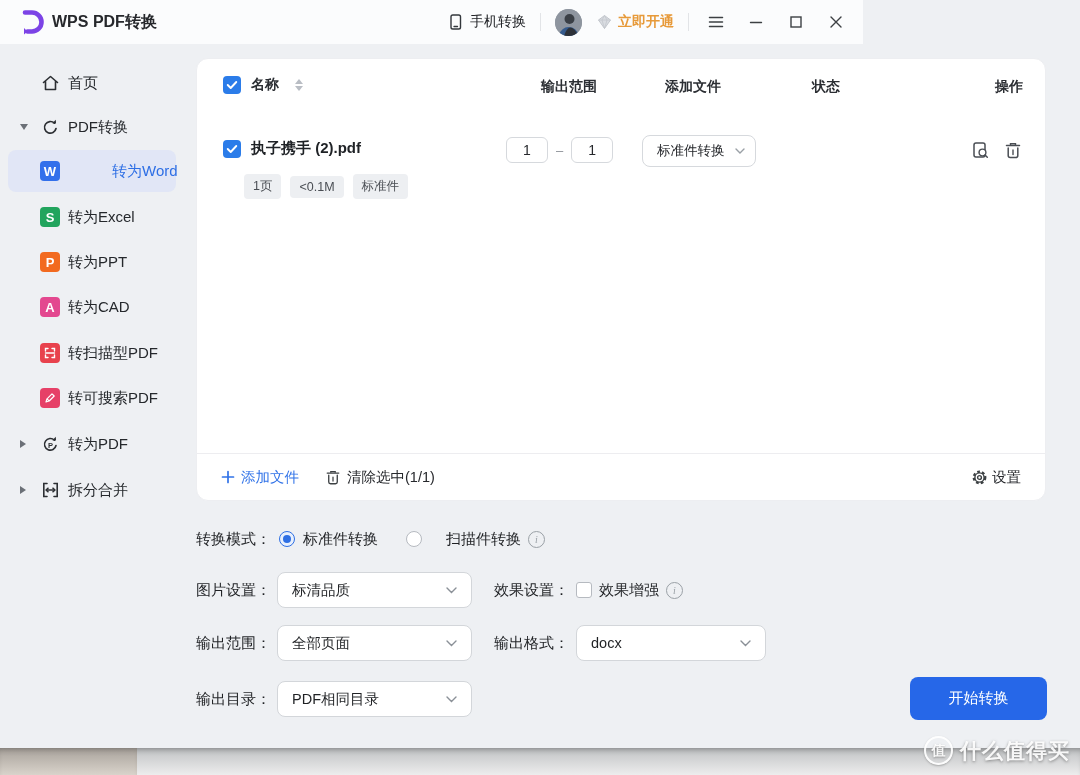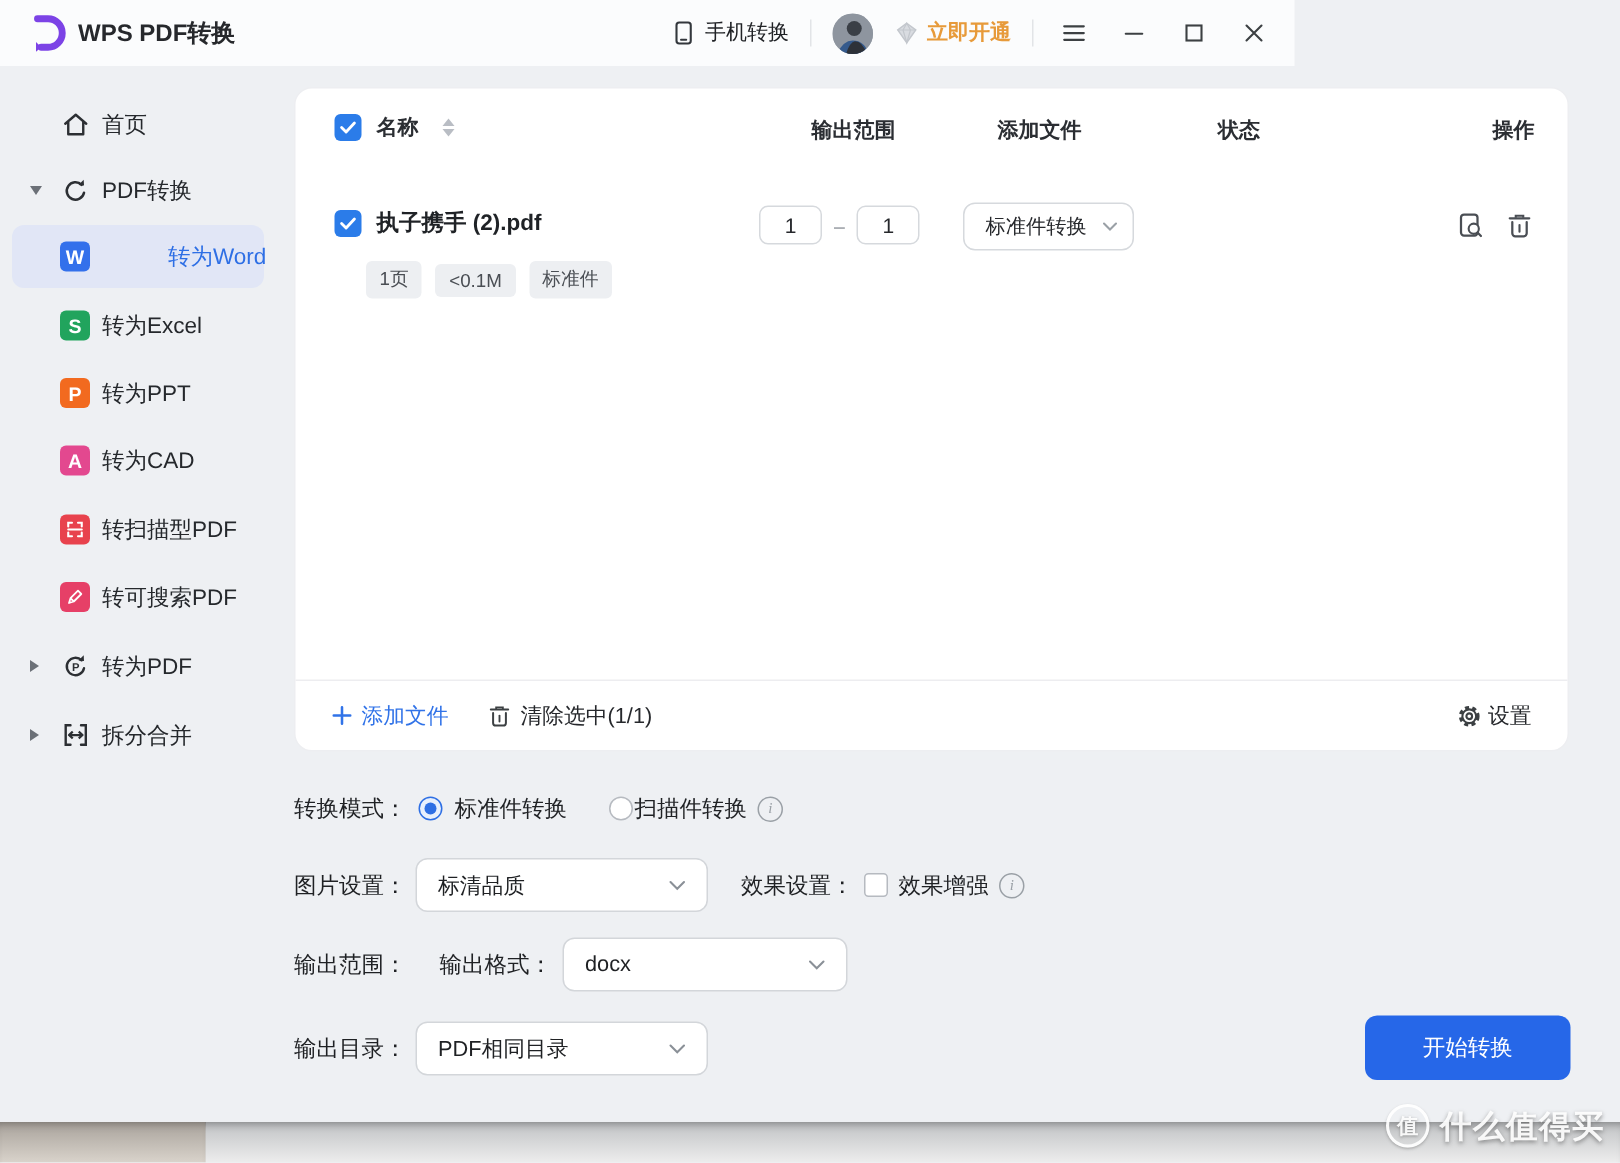--- a/index.html
+++ b/index.html
@@ -317,40 +317,46 @@
   </div>
 </div>
 
 <div class="abs flex" style="left:196px;top:528px;height:22px;gap:0;">
   <span class="form-label">转换模式：</span>
   <span class="radio radio-on" style="margin-left:8px;">
       <span class="dot"></span>
     </span>
   <span class="opt-label" style="margin-left:8px;">标准件转换</span>
   <span class="radio radio-off" style="margin-left:28px;"></span>
-  <span class="opt-label" style="margin-left:1px;">扫描件转换</span>
+  <span class="opt-label" style="margin-left:24px;">扫描件转换</span>
   <span class="info-icon" style="margin-left:7px;">i</span>
 </div>
 
 <div class="abs flex" style="left:196px;top:572px;height:36px;">
   <span class="form-label">图片设置：</span>
   <span class="dropdown" style="width:195px;margin-left:6px;">
     <span class="dd-text">标清品质</span>
     <svg width="11" height="7" viewBox="0 0 11 7">
         <polyline points="1,1 5.5,5.5 10,1" fill="none" stroke="#8a9097" stroke-width="1.4" stroke-linecap="round"></polyline>
       </svg>
   </span>
   <span class="form-label" style="margin-left:22px;">效果设置：</span>
   <span class="cb-box" style="margin-left:7px;"></span>
   <span class="opt-label" style="margin-left:7px;">效果增强</span>
   <span class="info-icon" style="margin-left:7px;">i</span>
 </div>
 
 <div class="abs flex" style="left:196px;top:625px;height:36px;">
   <span class="form-label">输出范围：</span>
+  <span class="dropdown" style="width:195px;margin-left:6px;">
+    <span class="dd-text">全部页面</span>
+    <svg width="11" height="7" viewBox="0 0 11 7">
+        <polyline points="1,1 5.5,5.5 10,1" fill="none" stroke="#8a9097" stroke-width="1.4" stroke-linecap="round"></polyline>
+      </svg>
+  </span>
   <span class="form-label" style="margin-left:22px;">输出格式：</span>
   <span class="dropdown" style="width:190px;margin-left:7px;">
     <span class="dd-text">docx</span>
     <svg width="11" height="7" viewBox="0 0 11 7">
         <polyline points="1,1 5.5,5.5 10,1" fill="none" stroke="#8a9097" stroke-width="1.4" stroke-linecap="round"></polyline>
       </svg>
   </span>
 </div>
 
 <div class="abs flex" style="left:196px;top:681px;height:36px;">

